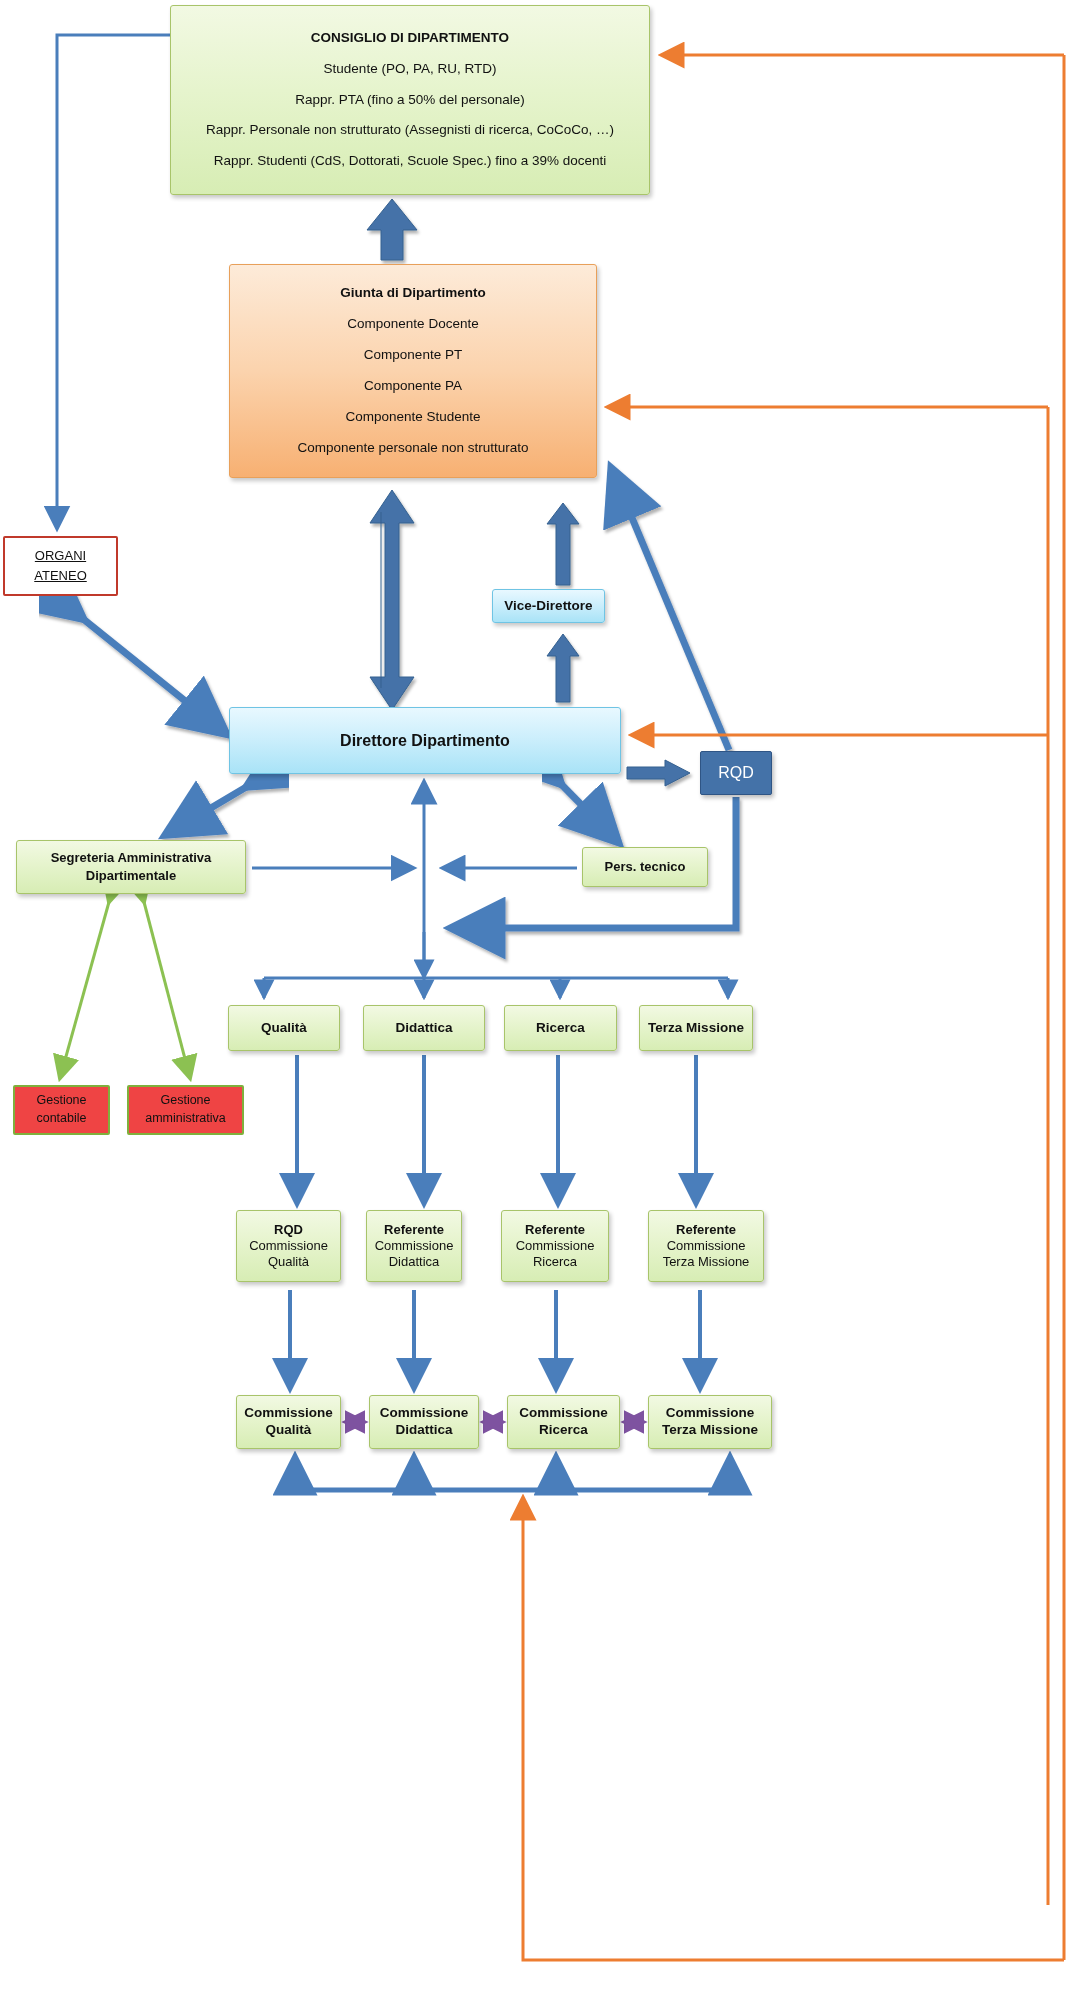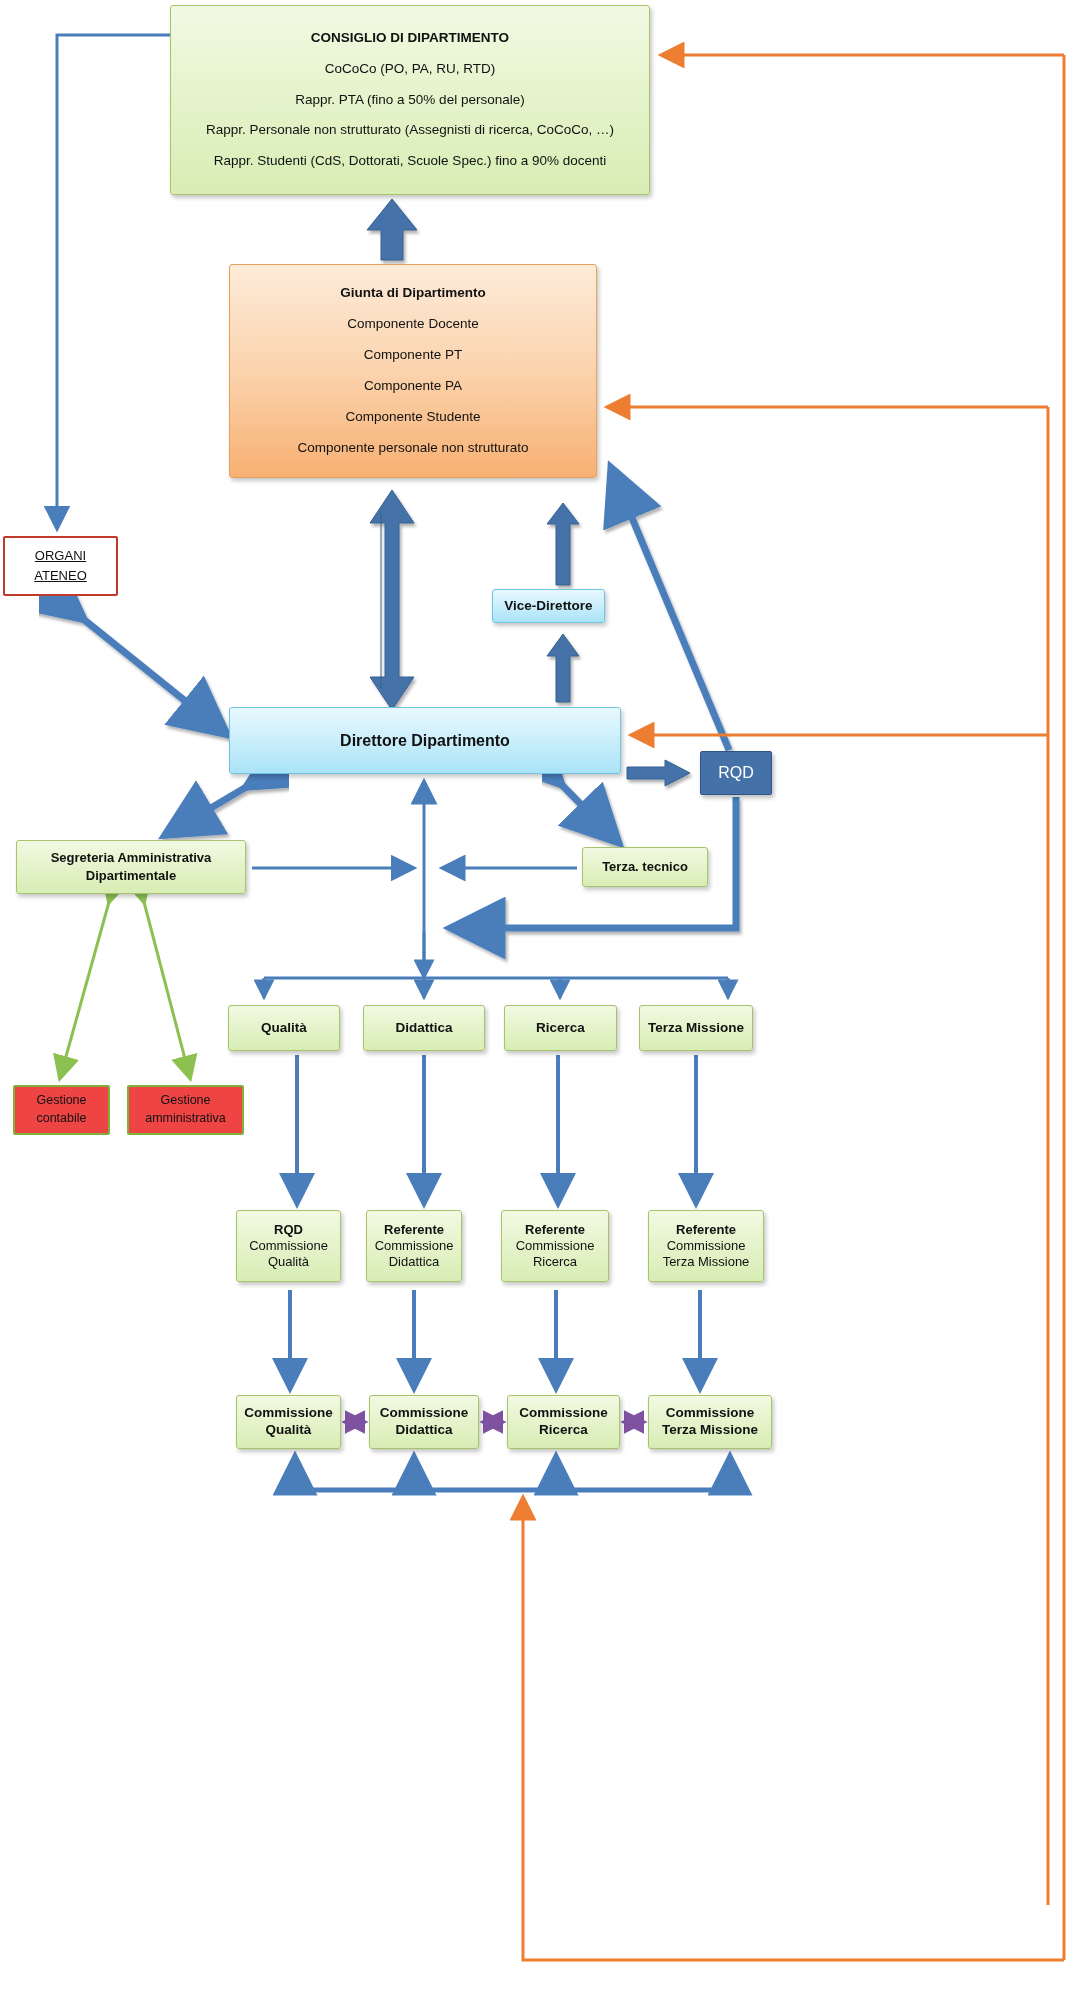--- a/index.html
+++ b/index.html
@@ -279,24 +279,24 @@
       <path d="M1048,407 L608,407" fill="none" stroke="#ed7d31" stroke-width="3" marker-end="url(#ah-orange)"></path>
       <path d="M1048,407 L1048,1905" fill="none" stroke="#ed7d31" stroke-width="3"></path>
     </g>
     <g>
       <path d="M1048,735 L632,735" fill="none" stroke="#ed7d31" stroke-width="3" marker-end="url(#ah-orange)"></path>
     </g>
   </svg>
 
   <div class="node green" id="n-consiglio">
     <span class="ln ttl">CONSIGLIO DI DIPARTIMENTO</span>
-    <span class="ln">CoCoCo (PO, PA, RU, RTD)</span>
+    <span class="ln">Studente (PO, PA, RU, RTD)</span>
     <span class="ln">Rappr. PTA (fino a 50% del personale)</span>
     <span class="ln">Rappr. Personale non strutturato (Assegnisti di ricerca, CoCoCo, …)</span>
-    <span class="ln">Rappr. Studenti (CdS, Dottorati, Scuole Spec.) fino a 90% docenti</span>
+    <span class="ln">Rappr. Studenti (CdS, Dottorati, Scuole Spec.) fino a 39% docenti</span>
   </div>
 
   <div class="node orange" id="n-giunta">
     <span class="ln ttl">Giunta di Dipartimento</span>
     <span class="ln">Componente Docente</span>
     <span class="ln">Componente PT</span>
     <span class="ln">Componente PA</span>
     <span class="ln">Componente Studente</span>
     <span class="ln">Componente personale non strutturato</span>
   </div>
@@ -317,21 +317,21 @@
   <div class="node darkblue" id="n-rqd">
     <span class="ln">RQD</span>
   </div>
 
   <div class="node green" id="n-segreteria">
     <span class="ln ttl">Segreteria Amministrativa</span>
     <span class="ln ttl">Dipartimentale</span>
   </div>
 
   <div class="node green" id="n-perstecnico">
-    <span class="ln ttl">Terza. tecnico</span>
+    <span class="ln ttl">Pers. tecnico</span>
   </div>
 
   <div class="node greenline" id="n-gcontabile">
     <span class="ln">Gestione</span>
     <span class="ln">contabile</span>
   </div>
 
   <div class="node greenline" id="n-gamm">
     <span class="ln">Gestione</span>
     <span class="ln">amministrativa</span>

